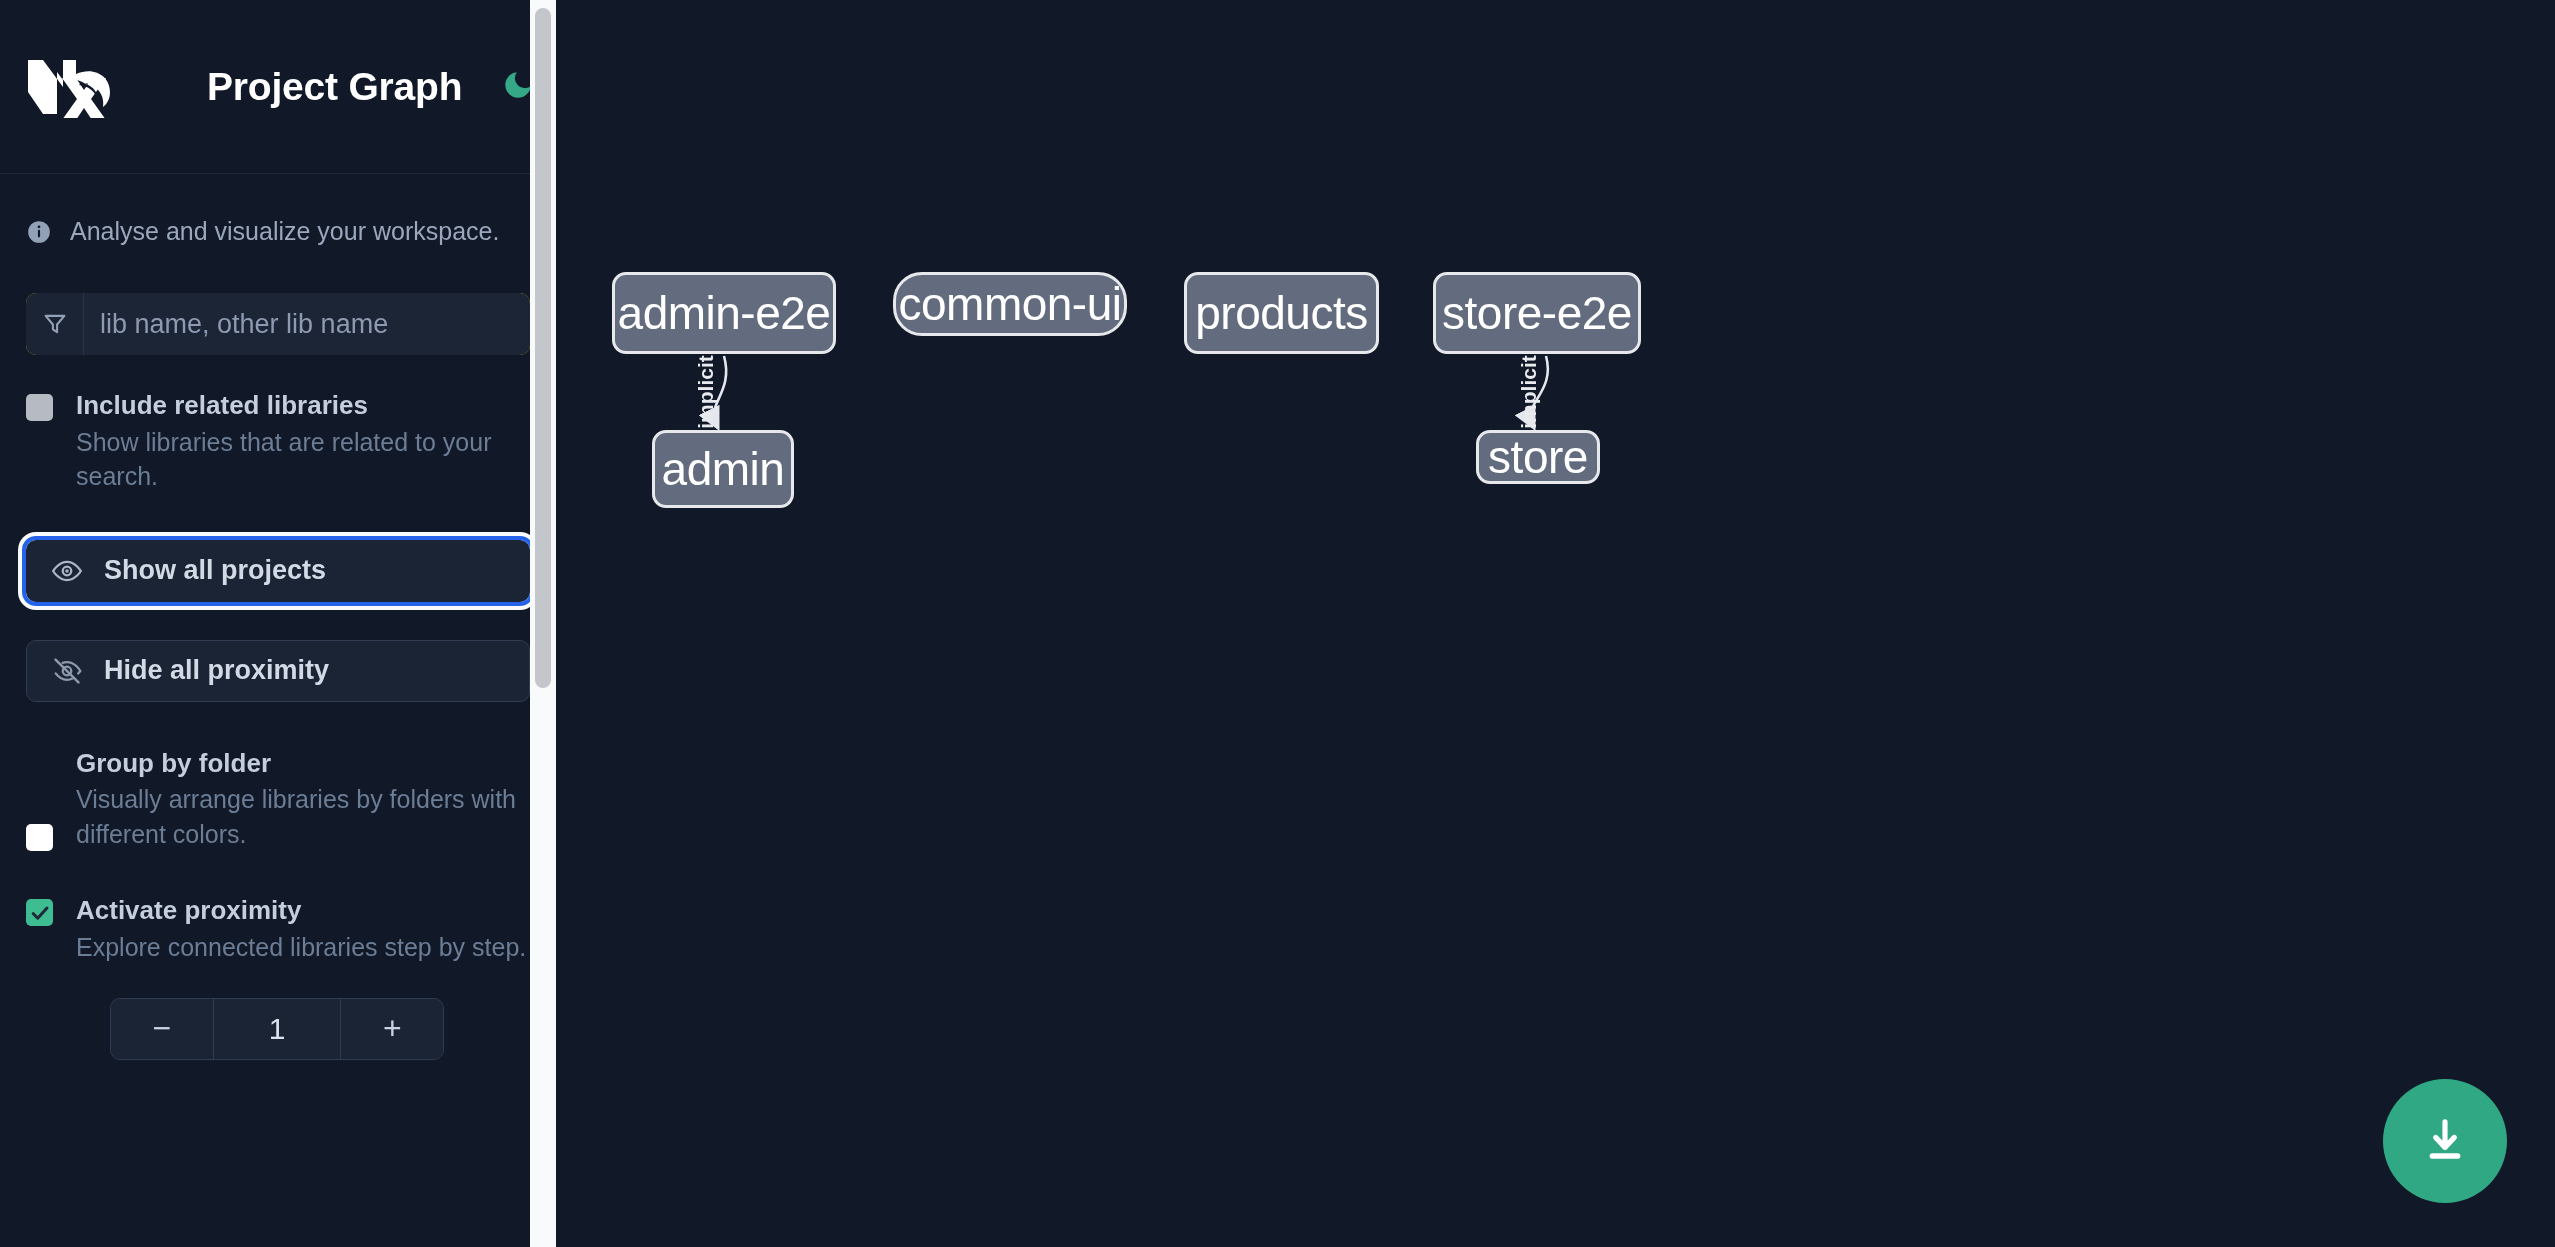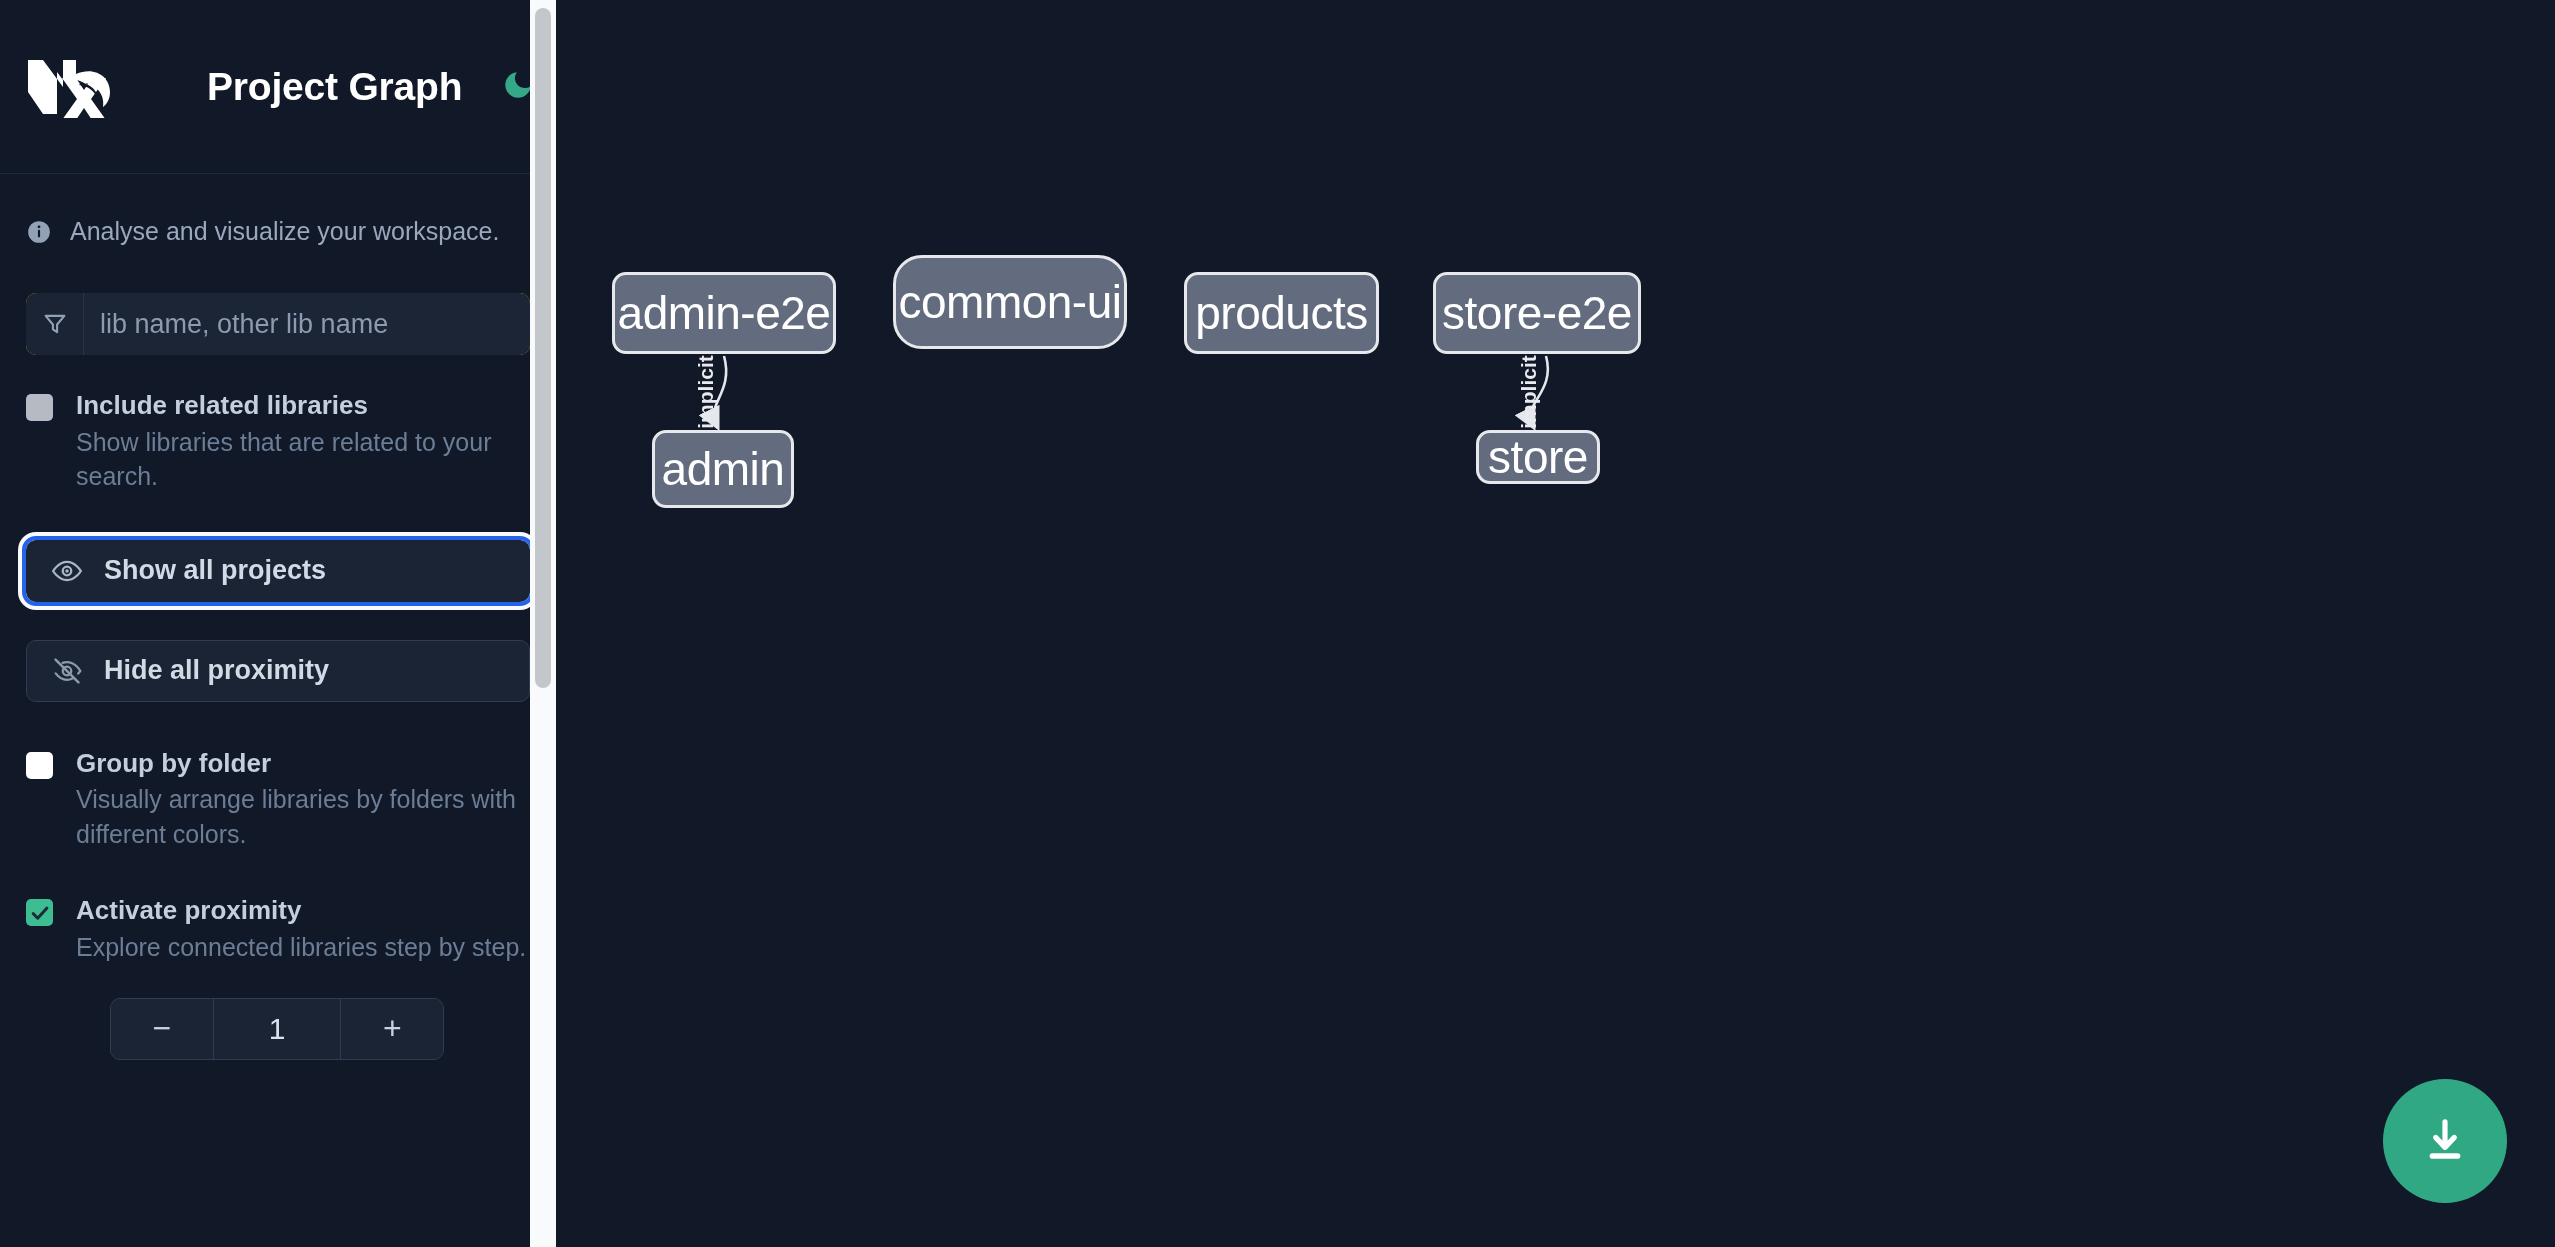--- a/index.html
+++ b/index.html
@@ -262,21 +262,21 @@
             <svg viewBox="0 0 24 24" width="32" height="32" aria-hidden="true">
               <path d="M3.5 13.8C5.7 16.7 8.6 18.6 12 18.6c1.5 0 2.9-.4 4.1-1M20.4 13.9c.9-1 1.6-1.9 1.6-1.9S18.4 5.3 12 5.3c-1.2 0-2.3.2-3.3.6" fill="none" stroke="#8d99ad" stroke-width="1.7" stroke-linecap="round"></path>
               <circle cx="12" cy="12" r="3.2" fill="none" stroke="#8d99ad" stroke-width="1.7"></circle>
               <line x1="3.4" y1="3.4" x2="20.6" y2="20.6" stroke="#8d99ad" stroke-width="1.9" stroke-linecap="round"></line>
             </svg>
           </span>
           <span>Hide all proximity</span>
         </button>
       </div>
 
-      <div class="check-row" style="margin-top:46px;">
+      <div class="check-row" style="margin-top:46px;align-items:flex-end;">
         <span class="cbox empty"></span>
         <span class="check-text">
           <span class="check-label">Group by folder</span>
           <span class="check-desc" style="display:block;">Visually arrange libraries by folders with different colors.</span>
         </span>
       </div>
 
       <div class="check-row" style="margin-top:44px;">
         <span class="cbox checked">
           <svg viewBox="0 0 24 24" width="22" height="22" aria-hidden="true">
@@ -311,21 +311,21 @@
         </marker>
       </defs>
       <path d="M168,356 C178,392 150,404 160,424" stroke="#e4e7ec" stroke-width="2.6" fill="none" marker-end="url(#arrow)"></path>
       <path d="M990,356 C1000,392 966,404 976,424" stroke="#e4e7ec" stroke-width="2.6" fill="none" marker-end="url(#arrow)"></path>
     </svg>
 
     <span class="edge-label" style="left:113px; top:380px;">implicit</span>
     <span class="edge-label" style="left:936px; top:380px;">implicit</span>
 
     <div class="node" style="left:56px; top:272px; width:224px; height:82px;">admin-e2e</div>
-    <div class="node" style="left:337px; top:255px; width:234px; height:94px;border-radius:29px;">common-ui</div>
+    <div class="node" style="left:337px; top:272px; width:234px; height:64px;border-radius:29px;">common-ui</div>
     <div class="node" style="left:628px; top:272px; width:195px; height:82px;">products</div>
     <div class="node" style="left:877px; top:272px; width:208px; height:82px;">store-e2e</div>
     <div class="node" style="left:96px; top:430px; width:142px; height:78px;text-align:center;">admin</div>
     <div class="node" style="left:920px; top:430px; width:124px; height:54px;">store</div>
 
     <button class="fab">
       <span>
         <svg viewBox="0 0 24 24" width="52" height="52" aria-hidden="true">
           <path d="M12 3.6v11.2M12 15.4l-4.3-4.6M12 15.4l4.3-4.6" fill="none" stroke="#ffffff" stroke-width="2.4" stroke-linecap="round" stroke-linejoin="round"></path>
           <line x1="6.2" y1="19.4" x2="17.8" y2="19.4" stroke="#ffffff" stroke-width="2.6" stroke-linecap="round"></line>

